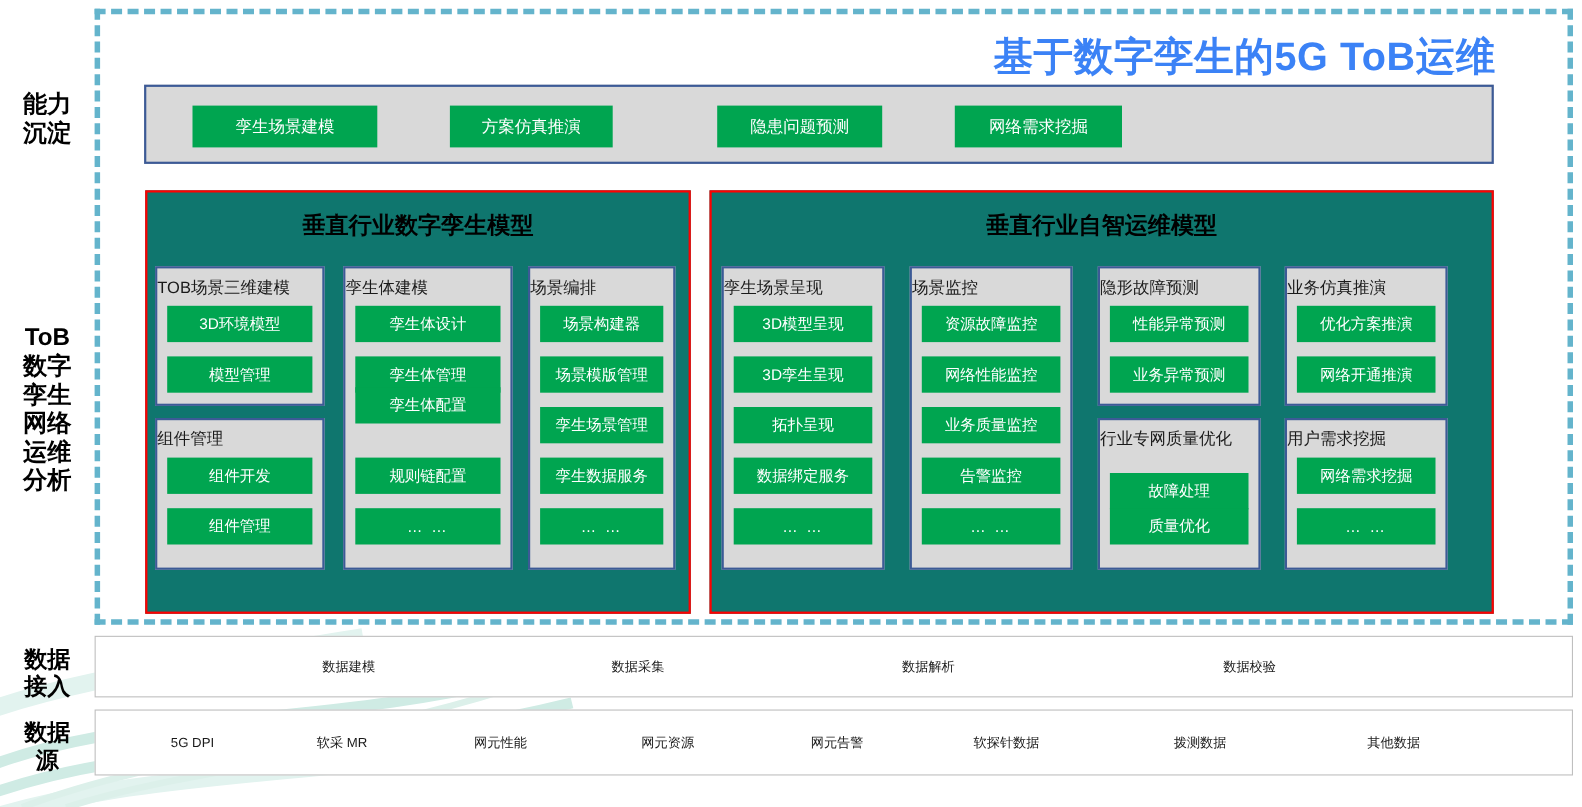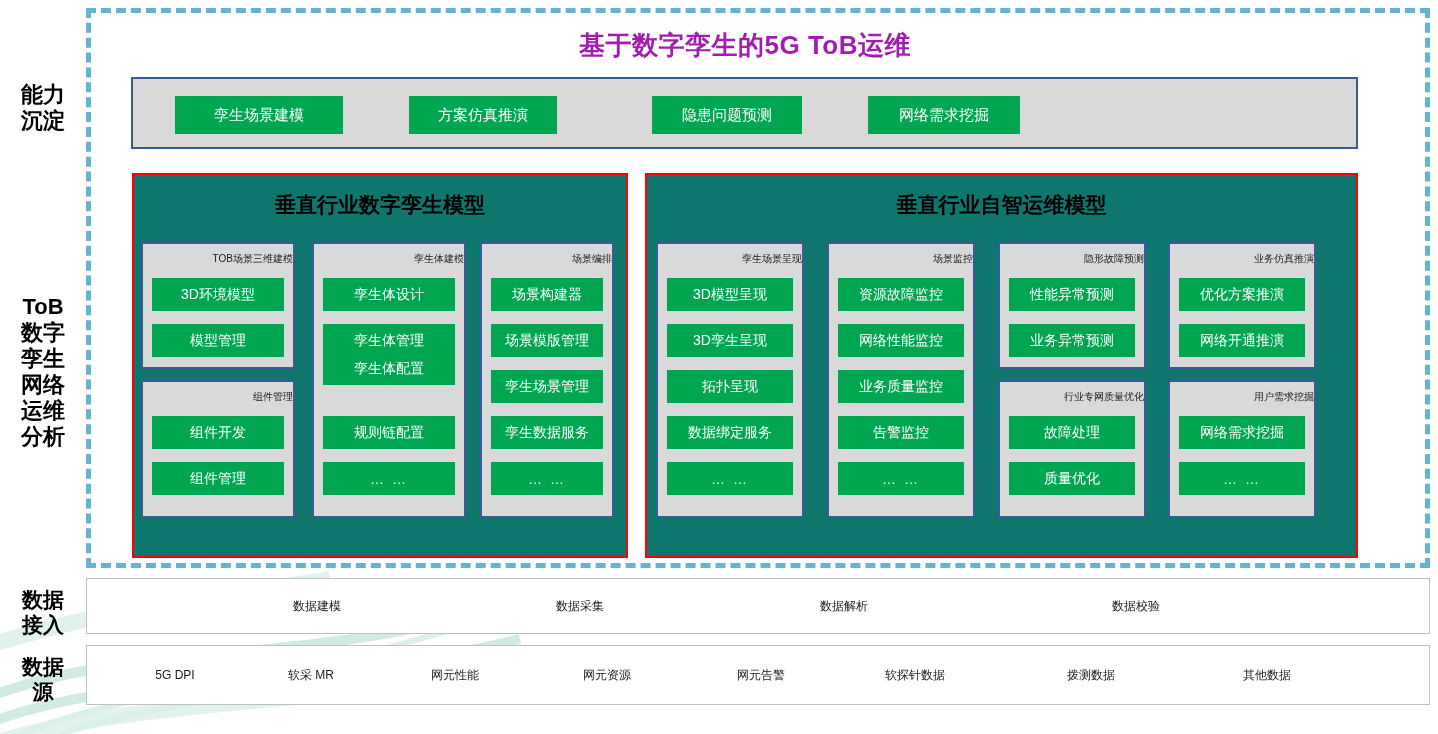--- a/index.html
+++ b/index.html
@@ -30,21 +30,21 @@
   #dashed-box {
     position: absolute; left: 86px; top: 8px;
     width: 1344px; height: 560px;
     border: 5px dashed #64B4CC;
     z-index: 1; background: transparent;
   }
 
   
   #main-title {
     position: absolute; left: 130px; top: 28px; width: 1230px;
-    text-align: center; font-size: 26px; font-weight: bold; color: #a21caf;
+    text-align: right; font-size: 36px; font-weight: bold; color: #3b82f6;
     letter-spacing: .5px; z-index: 3;
   }
 
   
   #capability-bar {
     position: absolute; left: 131px; top: 77px;
     width: 1227px; height: 72px;
     background: #D9D9D9; border: 2px solid #3C5A96;
     z-index: 3;
   }
@@ -70,21 +70,21 @@
     text-align: center; font-size: 21px; font-weight: bold; color: #000;
   }
 
   
   .subcard {
     position: absolute;
     background: #D9D9D9; border: 2px solid #3C5A96;
   }
   .subcard-title {
     position: absolute; top: 8px; left: 0; width: 100%;
-    text-align: right; font-size: 10px; color: #1a1a1a;
+    text-align: left; font-size: 15px; color: #1a1a1a;
   }
   .chip {
     position: absolute; left: 9px; right: 9px; height: 33px;
     background: #00A550; color: #fff; font-size: 14px;
     display: flex; align-items: center; justify-content: center;
     white-space: nowrap;
   }
   .chip.ellip { letter-spacing: 2px; }
 
   
@@ -200,21 +200,21 @@
     </div>
 
     <div class="subcard" style="left:351px; top:67px; width:148px; height:127px;">
       <div class="subcard-title">隐形故障预测</div>
       <div class="chip" style="top:34px;">性能异常预测</div>
       <div class="chip" style="top:80px;">业务异常预测</div>
     </div>
 
     <div class="subcard" style="left:351px; top:205px; width:148px; height:138px;">
       <div class="subcard-title">行业专网质量优化</div>
-      <div class="chip" style="top:34px;">故障处理</div>
+      <div class="chip" style="top:48px;">故障处理</div>
       <div class="chip" style="top:80px;">质量优化</div>
     </div>
 
     <div class="subcard" style="left:521px; top:67px; width:148px; height:127px;">
       <div class="subcard-title">业务仿真推演</div>
       <div class="chip" style="top:34px;">优化方案推演</div>
       <div class="chip" style="top:80px;">网络开通推演</div>
     </div>
 
     <div class="subcard" style="left:521px; top:205px; width:148px; height:138px;">

